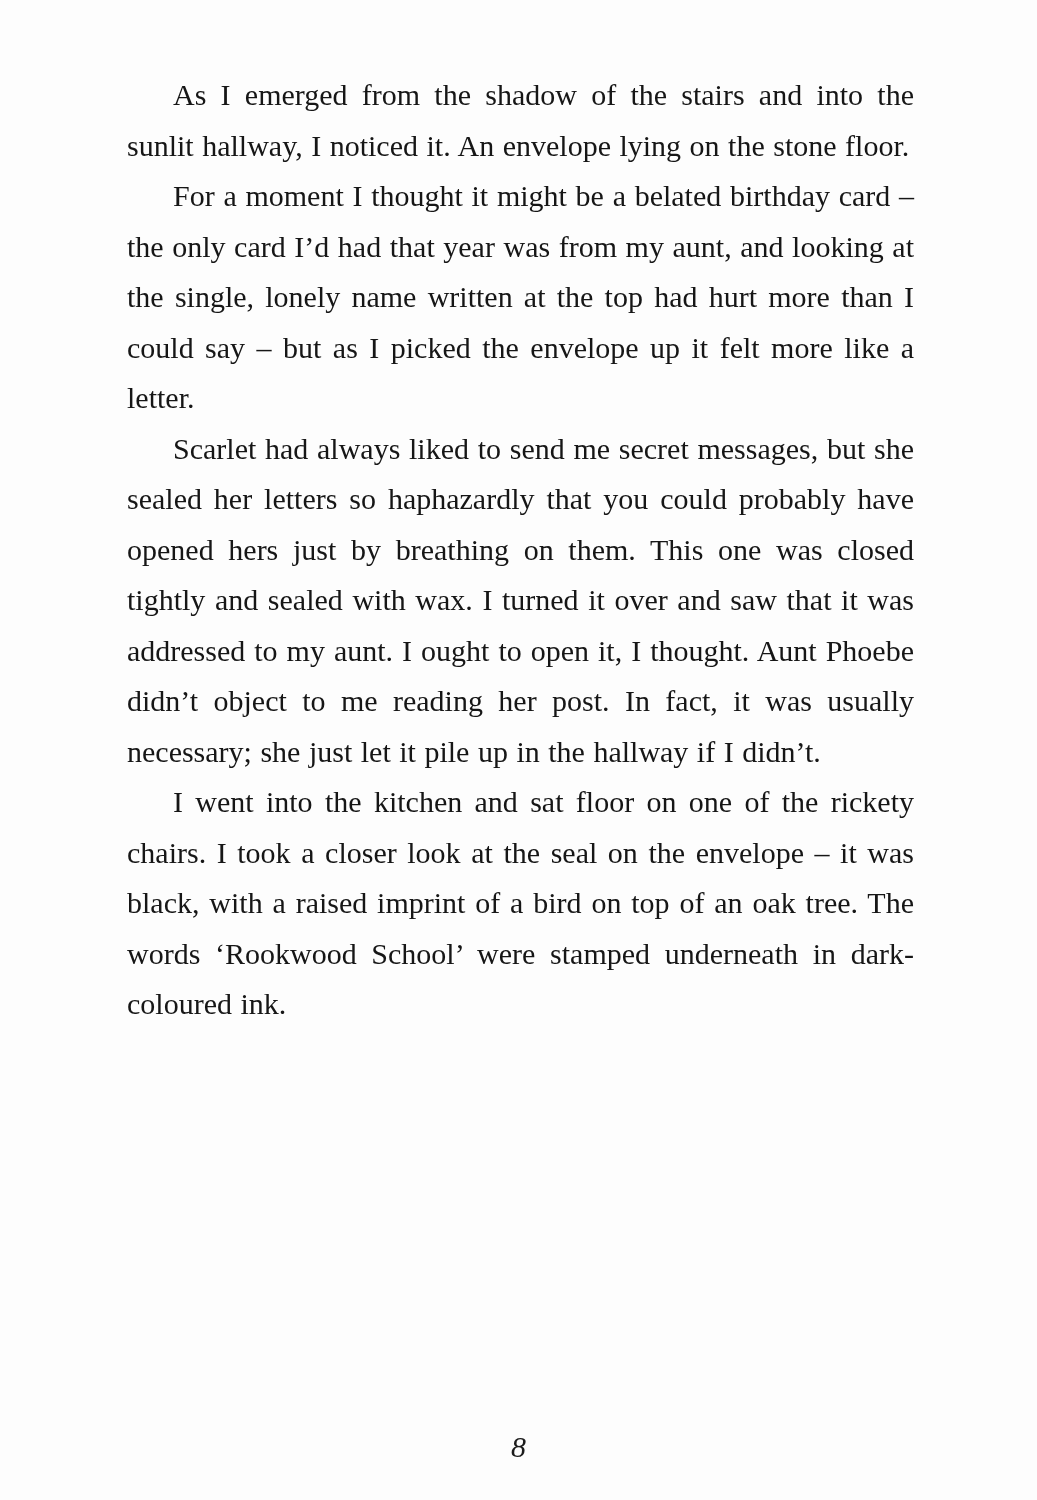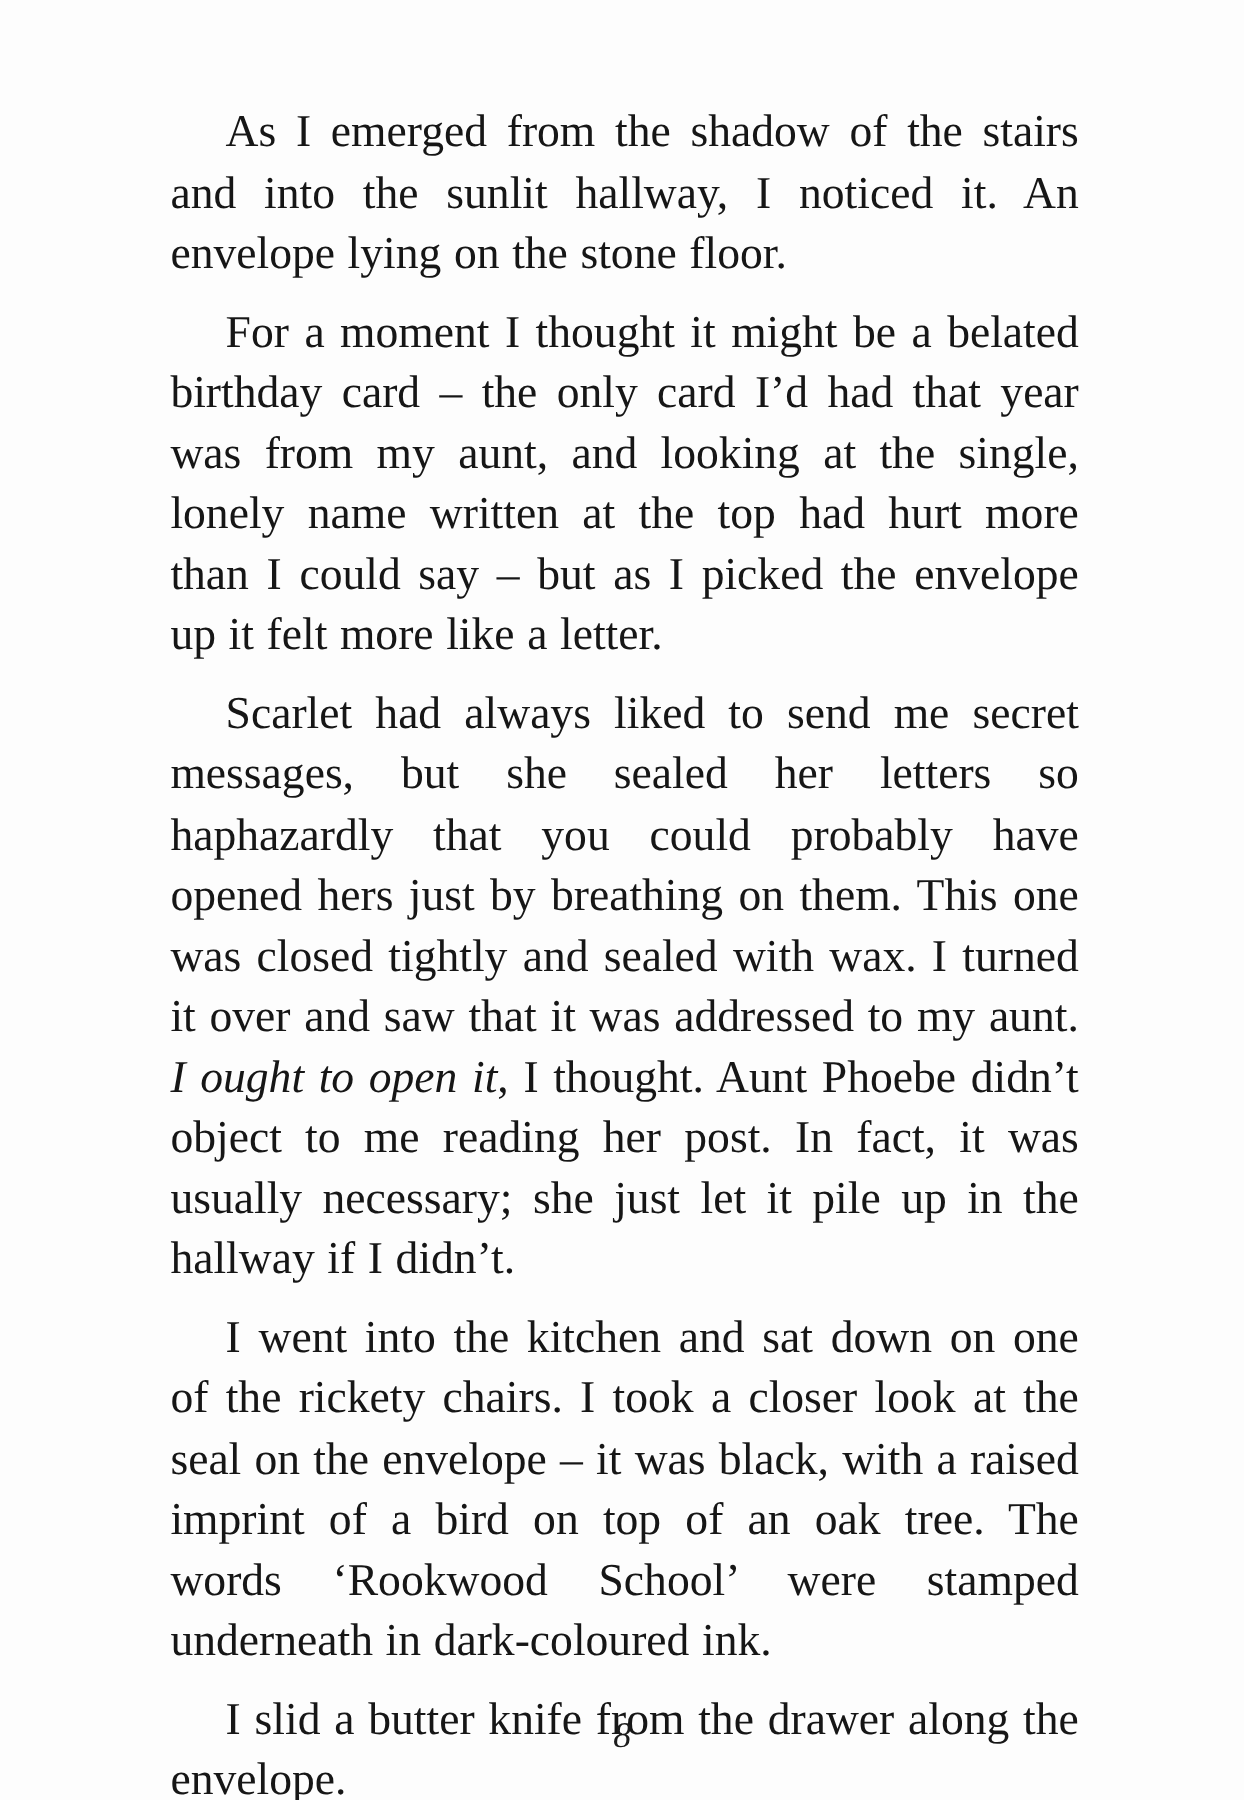--- a/index.html
+++ b/index.html
@@ -21,45 +21,43 @@
     background: #fdfdfd;
   }
   .text-block {
     position: absolute;
     left: 127px;
     top: 70px;
     width: 787px;
     text-align: justify;
   }
   .para {
-    margin: 15px;
+    margin: 0;
     text-indent: 46px;
-    font-size: 38px;
+    font-size: 30px;
     line-height: 50.5px;
     word-spacing: 1px;
   }
   .italic {
-    font-style: italic;
   }
   .page-number {
     position: absolute;
     left: 0;
     right: 0;
     top: 1430px;
     text-align: center;
     font-style: italic;
     font-size: 30px;
     color: #1c1c1c;
   }
 </style>
 </head>
 <body>
 
 <div class="page">
   <div class="text-block">
       <p class="para"><span>As I emerged from the shadow of the stairs and into the sunlit hallway, I noticed it. An envelope lying on the stone floor.</span></p>
       <p class="para"><span>For a moment I thought it might be a belated birthday card – the only card I’d had that year was from my aunt, and looking at the single, lonely name written at the top had hurt more than I could say – but as I picked the envelope up it felt more like a letter.</span></p>
       <p class="para"><span>Scarlet had always liked to send me secret messages, but she sealed her letters so haphazardly that you could probably have opened hers just by breathing on them. This one was closed tightly and sealed with wax. I turned it over and saw that it was addressed to my aunt. </span><span class="italic">I ought to open it</span><span>, I thought. Aunt Phoebe didn’t object to me reading her post. In fact, it was usually necessary; she just let it pile up in the hallway if I didn’t.</span></p>
-      <p class="para"><span>I went into the kitchen and sat down on one of the rickety chairs. I took a closer look at the seal on the envelope – it was black, with a raised imprint of a bird on top of an oak tree. The words ‘Rookwood School’ were stamped underneath in dark-coloured ink.</span></p>
-      <p class="para"><span>I slid a butter knife from the drawer along the envelope.</span></p>
+      <p class="para"><span>I went into the kitchen and sat floor on one of the rickety chairs. I took a closer look at the seal on the envelope – it was black, with a raised imprint of a bird on top of an oak tree. The words ‘Rookwood School’ were stamped underneath in dark-coloured ink.</span></p>
     </div>
   <div class="page-number">8</div>
 </div>
 
 </body></html>

